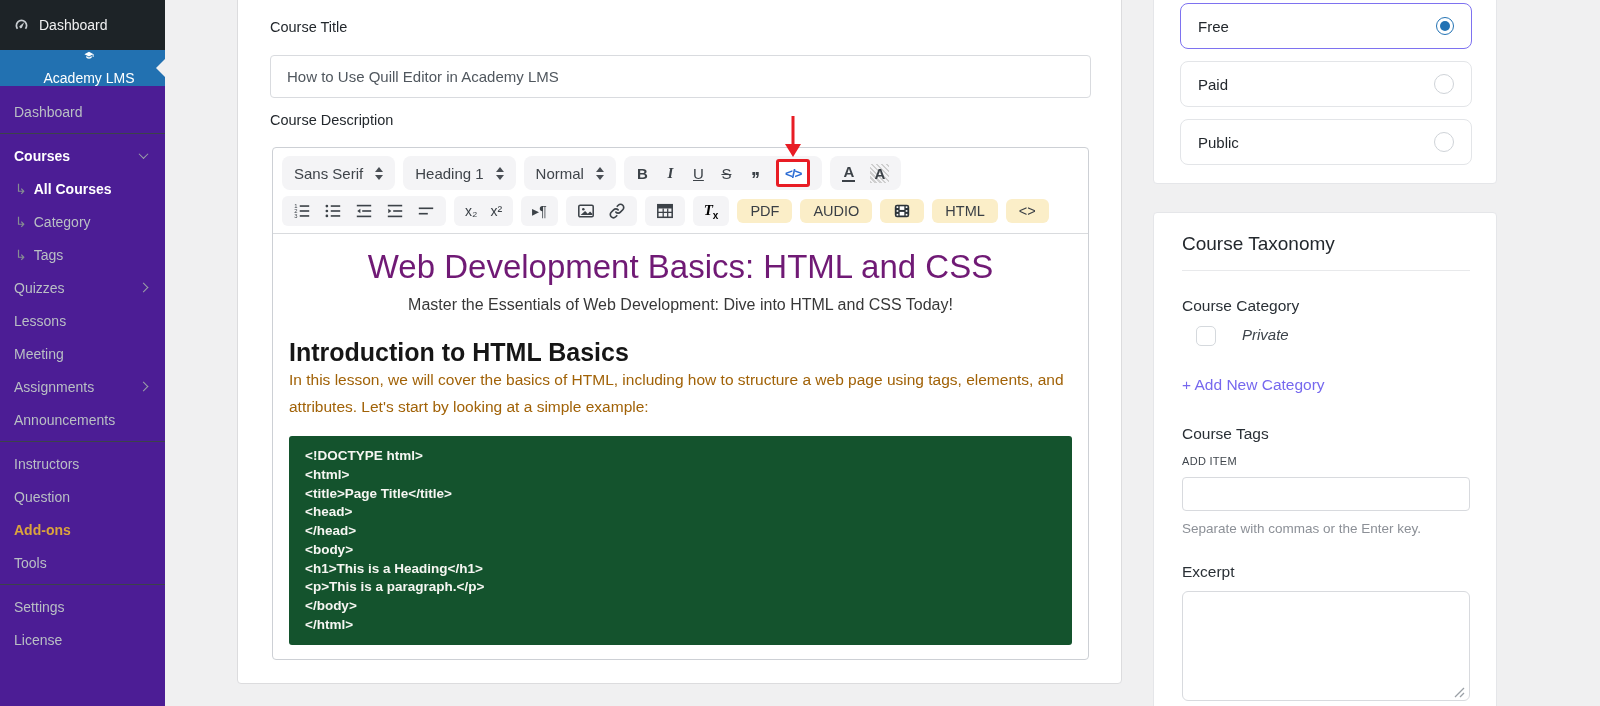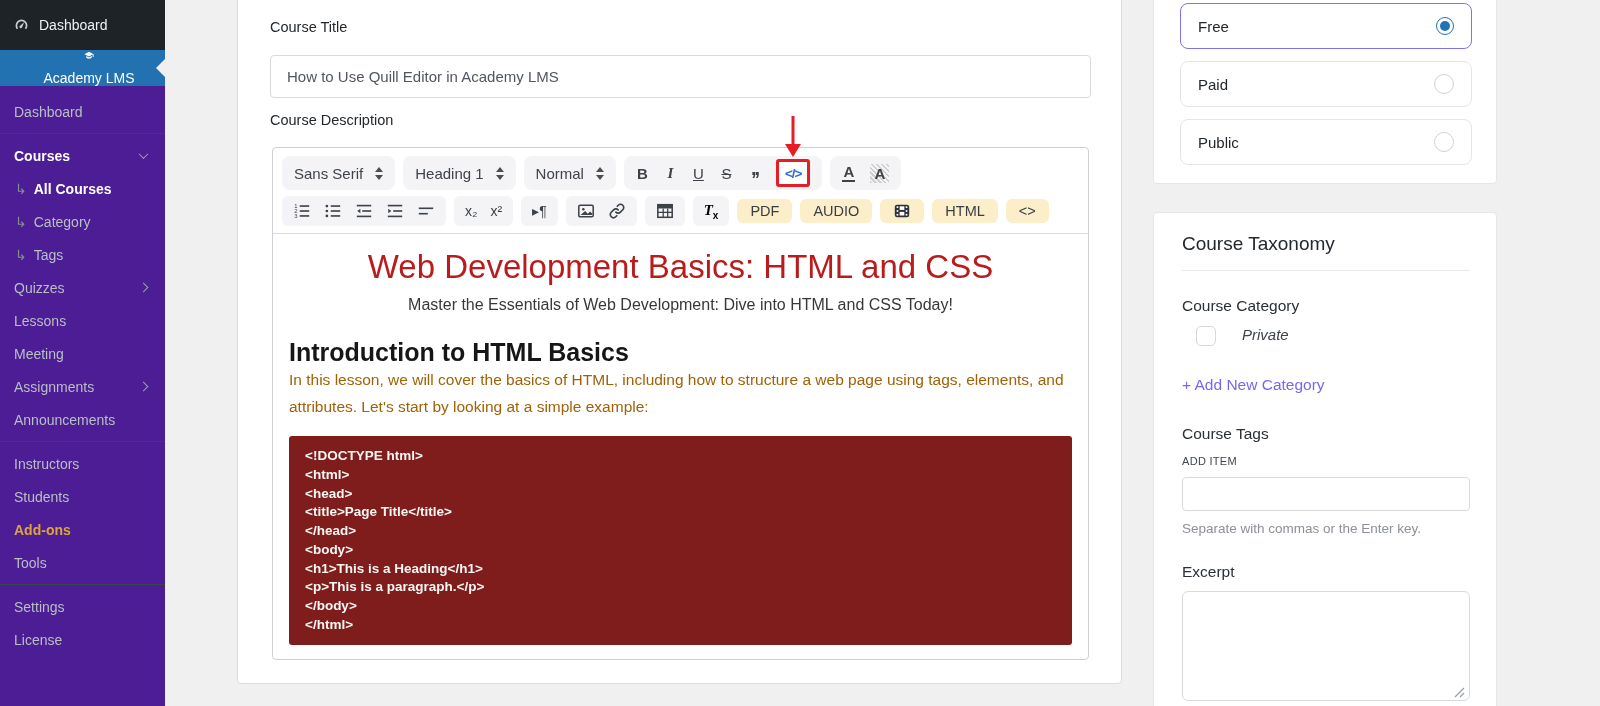--- a/index.html
+++ b/index.html
@@ -72,25 +72,25 @@
                      width:0; height:0; border:8px solid transparent; border-top:13px solid #e81c24; }
   .t2txt { font-size:14px; color:#3c4248; cursor:pointer; }
   .iconbtn { display:flex; align-items:center; cursor:pointer; color:#3c4248; }
   .ybtn { background:#fbeec8; border-radius:6px; height:24px; padding:0 13px; display:flex;
           align-items:center; font-size:14.5px; color:#3a3f45; cursor:pointer; }
   .tclean { font-style:italic; font-family:"Liberation Serif",serif; font-weight:600; font-size:15px; }
   .tclean sub { font-style:normal; font-family:"Liberation Sans",sans-serif; font-weight:700; font-size:10px; }
 
   
   .doc { padding:0 16px; }
-  .doc-h1 { margin-top:14px; text-align:center; font-size:33px; font-weight:500; color:#b91c1c; }
+  .doc-h1 { margin-top:14px; text-align:center; font-size:33px; font-weight:500; color:#701a75; }
   .doc-sub { margin-top:10px; text-align:center; font-size:16px; color:#383838; }
   .doc-h2 { margin-top:24px; font-size:25px; font-weight:700; color:#161616; }
   .doc-p { font-size:15.5px; line-height:1.72; color:#a16207; }
-  .codeblock { margin-top:16px; background:#7f1d1d; border-radius:3px; padding:11px 16px;
+  .codeblock { margin-top:16px; background:#14532d; border-radius:3px; padding:11px 16px;
                color:#f6f6f2; font-size:13.5px; font-weight:700; line-height:18.7px; white-space:pre; }
 
   
   .panel { position:absolute; background:#fff; border:1px solid #e5e6e9; border-radius:4px; }
   .panel1 { left:1153px; top:-16px; width:344px; height:200px; }
   .opt { position:absolute; left:26px; width:292px; height:46px; border:1px solid #e3e5e8;
          border-radius:8px; display:flex; align-items:center; padding:0 17px; cursor:pointer; }
   .opt .lbl { font-size:15px; color:#23282d; }
   .opt.selected { border:1.5px solid #7e72f0; }
   .radio { margin-left:auto; width:20px; height:20px; border-radius:50%; border:1.5px solid #cfd3d8; }
@@ -169,21 +169,21 @@
         <i class="chev right"></i>
       </div>
     <div class="sb-item">
         <span>Announcements</span>
       </div>
     <div class="sb-sep"></div>
     <div class="sb-item">
         <span>Instructors</span>
       </div>
     <div class="sb-item">
-        <span>Students</span>
+        <span>Question</span>
       </div>
     <div class="sb-item orange">
         <span>Add-ons</span>
       </div>
     <div class="sb-item">
         <span>Tools</span>
       </div>
     <div class="sb-sep"></div>
     <div class="sb-item">
         <span>Settings</span>
@@ -363,21 +363,21 @@
             <span>&lt;&gt;</span>
           </div>
       </div>
     </div>
 
     <div class="doc">
       <div class="doc-h1">Web Development Basics: HTML and CSS</div>
       <div class="doc-sub">Master the Essentials of Web Development: Dive into HTML and CSS Today!</div>
       <div class="doc-h2">Introduction to HTML Basics</div>
       <div class="doc-p">In this lesson, we will cover the basics of HTML, including how to structure a web page using tags, elements, and attributes. Let's start by looking at a simple example:</div>
-      <div class="codeblock"><div>&lt;!DOCTYPE html&gt;</div><div>&lt;html&gt;</div><div>&lt;head&gt;</div><div>&lt;title&gt;Page Title&lt;/title&gt;</div><div>&lt;/head&gt;</div><div>&lt;body&gt;</div><div>&lt;h1&gt;This is a Heading&lt;/h1&gt;</div><div>&lt;p&gt;This is a paragraph.&lt;/p&gt;</div><div>&lt;/body&gt;</div><div>&lt;/html&gt;</div></div>
+      <div class="codeblock"><div>&lt;!DOCTYPE html&gt;</div><div>&lt;html&gt;</div><div>&lt;title&gt;Page Title&lt;/title&gt;</div><div>&lt;head&gt;</div><div>&lt;/head&gt;</div><div>&lt;body&gt;</div><div>&lt;h1&gt;This is a Heading&lt;/h1&gt;</div><div>&lt;p&gt;This is a paragraph.&lt;/p&gt;</div><div>&lt;/body&gt;</div><div>&lt;/html&gt;</div></div>
     </div>
   </div>
 </div>
 
 <div class="panel panel1">
   <div class="opt selected" style="top:18px">
     <span class="lbl">Free</span>
     <span class="radio on"></span>
   </div>
   <div class="opt" style="top:76px">

